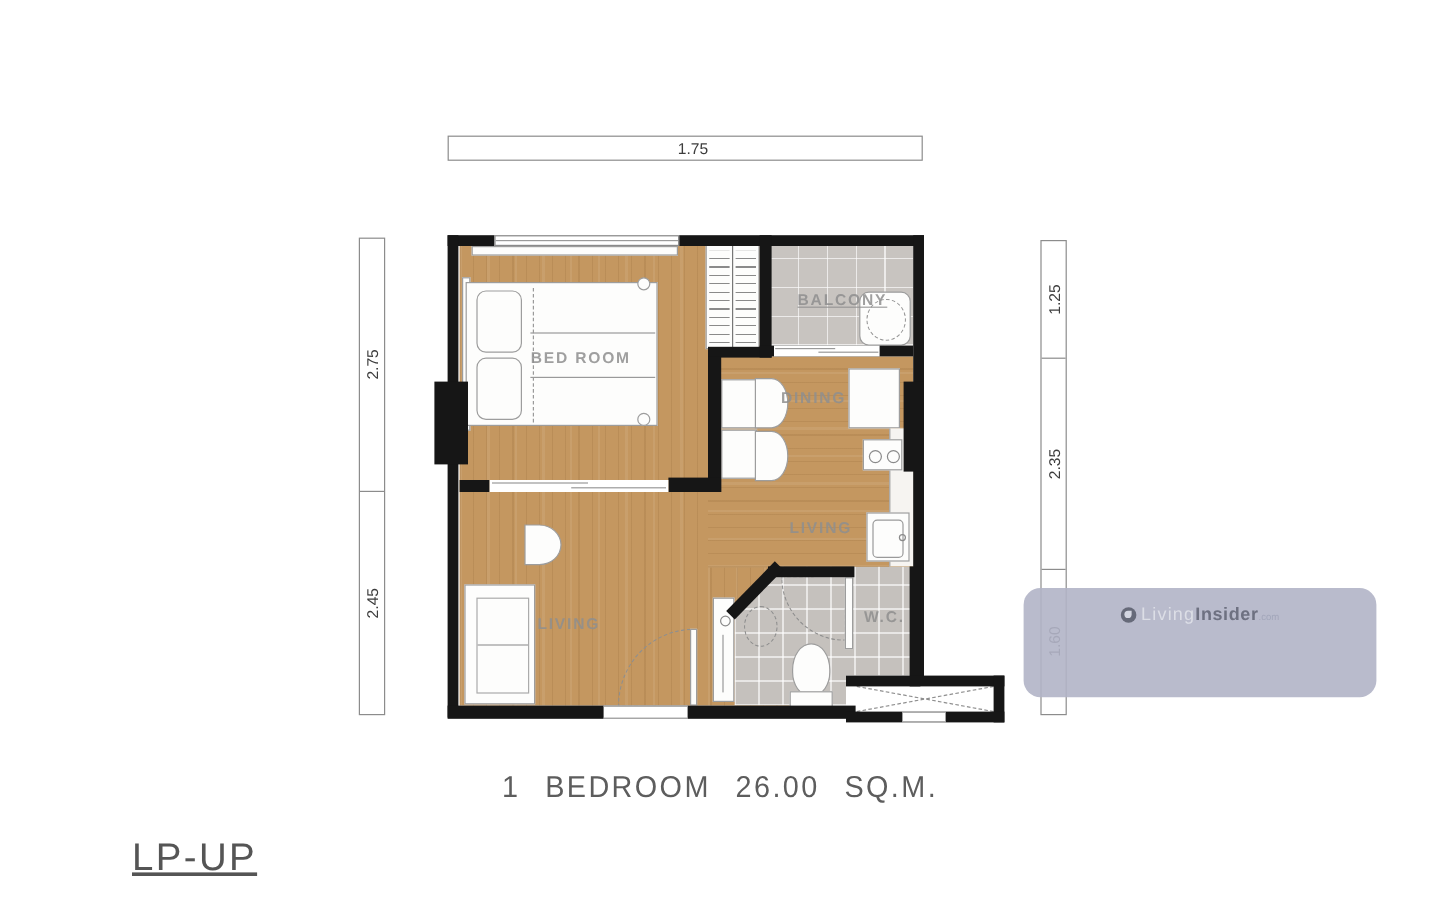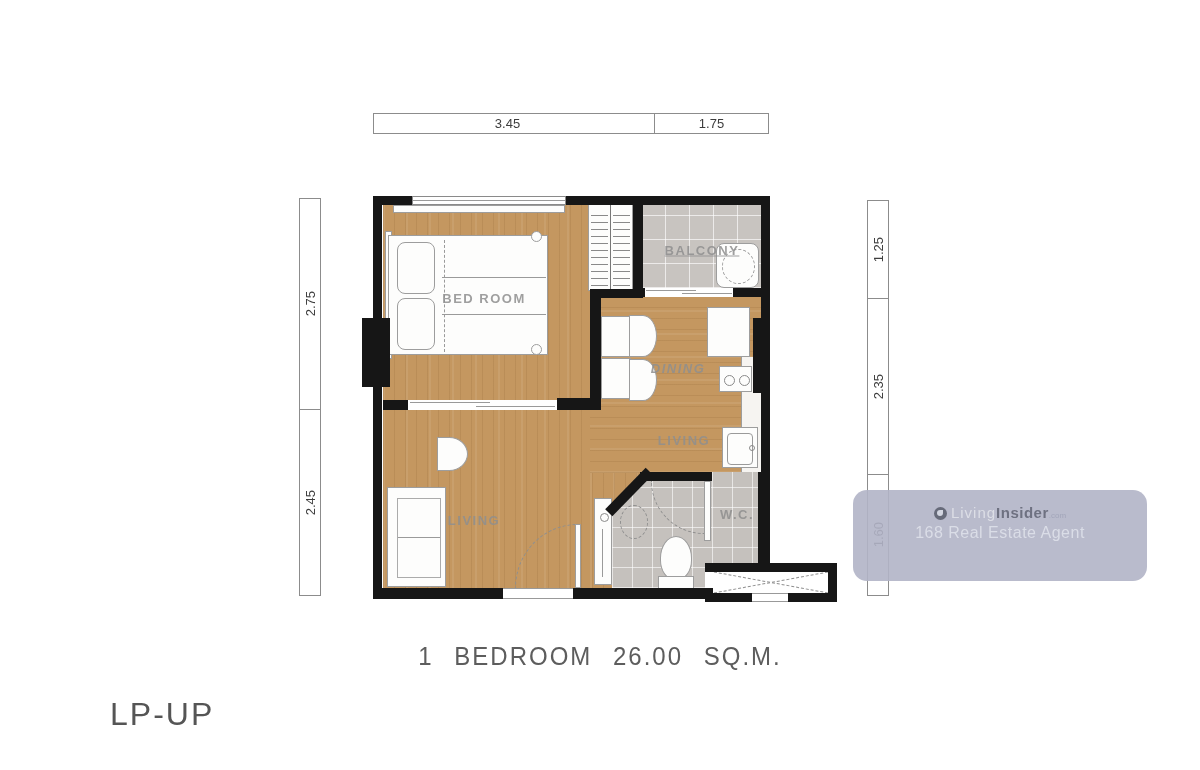--- a/index.html
+++ b/index.html
@@ -34,42 +34,39 @@
   .wall{position:absolute;background:var(--wall);}
   .furn{position:absolute;background:#fdfdfc;border:1px solid var(--furn-border);box-sizing:border-box;}
   .line{position:absolute;background:#9a9a9a;}
   .dashline{position:absolute;border-top:1px dashed #8f8f8f;}
   .arc{position:absolute;box-sizing:border-box;}
   .room-label{position:absolute;transform:translate(-50%,-50%);font-size:13px;letter-spacing:1.5px;
               color:var(--label);white-space:nowrap;font-weight:bold;opacity:.85;}
   
   #caption{position:absolute;left:350px;top:643px;width:500px;text-align:center;font-size:24px;
            color:#5d5d5d;letter-spacing:2px;word-spacing:12px;transform:scaleY(1.05);}
-  #plan-code{position:absolute;left:110px;top:696px;font-size:32px;color:#555;letter-spacing:2px;}
+  #plan-code{position:absolute;left:110px;top:696px;font-size:32px;color:#555;letter-spacing:2px;text-decoration:underline;}
   
   #watermark{position:absolute;left:853px;top:490px;width:294px;height:91px;border-radius:14px;
              background:var(--wm);opacity:.9;color:#dfe2ec;text-align:center;z-index:50;}
   #wm-brand{margin-top:14px;font-size:15px;}
   #wm-brand .light{color:#d9dbe4;letter-spacing:1px;}
   #wm-brand .bold{color:#5f6274;font-weight:bold;letter-spacing:.5px;}
   #wm-brand .tld{font-size:8px;color:#999db3;}
   .wm-line{font-size:16px;color:#d7dae5;margin-top:3px;letter-spacing:.5px;}
   #logo-dot{display:inline-block;width:13px;height:13px;border-radius:50%;background:#565a6b;
             vertical-align:-2px;margin-right:4px;position:relative;}
   #logo-dot::after{content:"";position:absolute;left:3px;top:3px;width:6px;height:6px;border-radius:50% 0 50% 50%;background:#cfd2de;}
 </style>
 </head>
 <body>
 
 <div id="canvas">
 
   <div class="dimbar h" style="left:373px;top:113px;width:396px;height:21px;">
-    <div class="cell" style="width:267px;">
-        <span>3.45</span>
-      </div>
     <div class="cell" style="flex:1;margin-left:13px;">
         <span>1.75</span>
       </div>
   </div>
   <div class="dimbar v" style="left:299px;top:198px;width:22px;height:398px;">
     <div class="cell" style="height:210px;">
         <span>2.75</span>
       </div>
     <div class="cell" style="flex:1;">
         <span>2.45</span>
@@ -184,28 +181,27 @@
   <div class="wall" style="left:600px;top:487px;width:58px;height:10px;transform:rotate(-45.7deg);"></div>
   <div class="wall" style="left:758px;top:472px;width:9px;height:100px;"></div>
 
   <div class="wall" style="left:705px;top:563px;width:132px;height:9px;"></div>
   <div class="wall" style="left:828px;top:563px;width:9px;height:39px;"></div>
   <div class="wall" style="left:705px;top:593px;width:132px;height:9px;"></div>
   <div class="furn" style="left:752px;top:593px;width:36px;height:9px;border:none;border-top:1px solid #999;border-bottom:1px solid #999;background:#fff;"></div>
 
   <div class="room-label" style="left:484px;top:298px;">BED ROOM</div>
   <div class="room-label" style="left:702px;top:250px;text-decoration:underline;">BALCONY</div>
-  <div class="room-label" style="left:678px;top:368px;font-style:italic;">DINING</div>
+  <div class="room-label" style="left:678px;top:331px;">DINING</div>
   <div class="room-label" style="left:684px;top:440px;">LIVING</div>
   <div class="room-label" style="left:474px;top:520px;">LIVING</div>
   <div class="room-label" style="left:737px;top:514px;">W.C.</div>
 
   <div id="caption">1 BEDROOM 26.00 SQ.M.</div>
   <div id="plan-code">LP-UP</div>
 
   <div id="watermark">
     <div id="wm-brand">
       <span id="logo-dot"></span><span class="light">Living</span><span class="bold">Insider</span><span class="tld">.com</span>
     </div>
-    <div class="wm-line">168 Real Estate Agent</div>
   </div>
 
 </div>
 
 </body></html>

